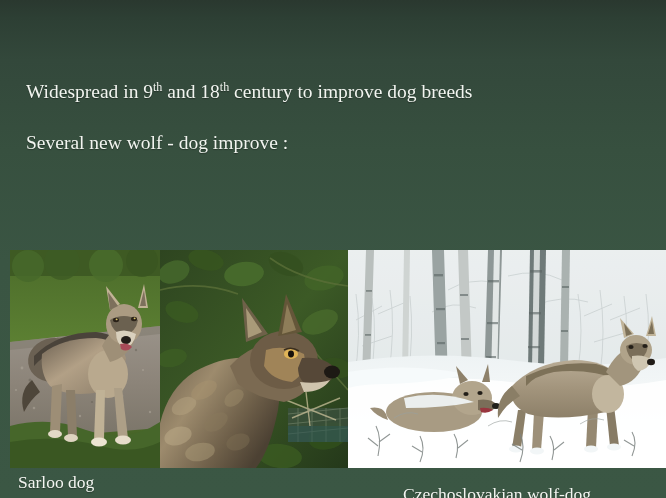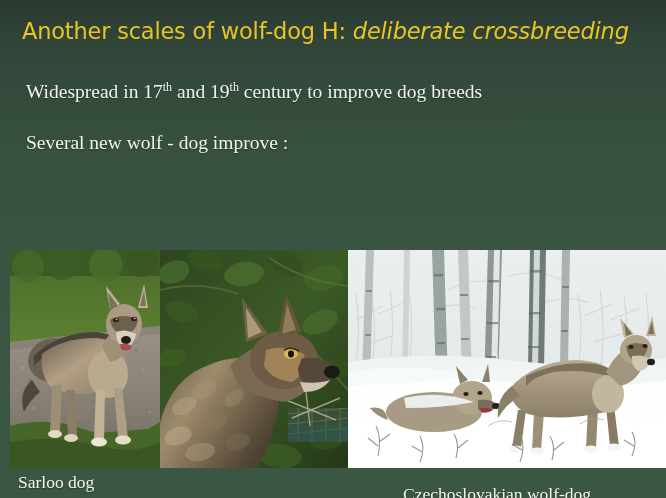--- a/index.html
+++ b/index.html
@@ -107,30 +107,26 @@
   .caption-1 { left: 18px; }
   .caption-2 { left: 172px; }
   .caption-3 { left: 403px; margin-top: 12px; }
 </style>
 </head>
 <body>
 
 <div class="slide">
   <div class="slide-bg"></div>
 
-  <div class="title">
-    <span>Another scales of wolf-dog H:</span>
-    <span class="italic">deliberate crossbreeding</span>
-  </div>
 
   <div class="bodylines">
 
 
     <div class="bodyline">
-      <span>Widespread in 17</span><sup>th</sup><span> and 19</span><sup>th</sup><span> century to improve dog breeds</span>
+      <span>Widespread in 9</span><sup>th</sup><span> and 18</span><sup>th</sup><span> century to improve dog breeds</span>
     </div>
 
     <div class="bodyline">
       <span>Several new wolf  - dog improve :</span>
     </div>
 
   </div>
 
   <div class="photostrip">
 

